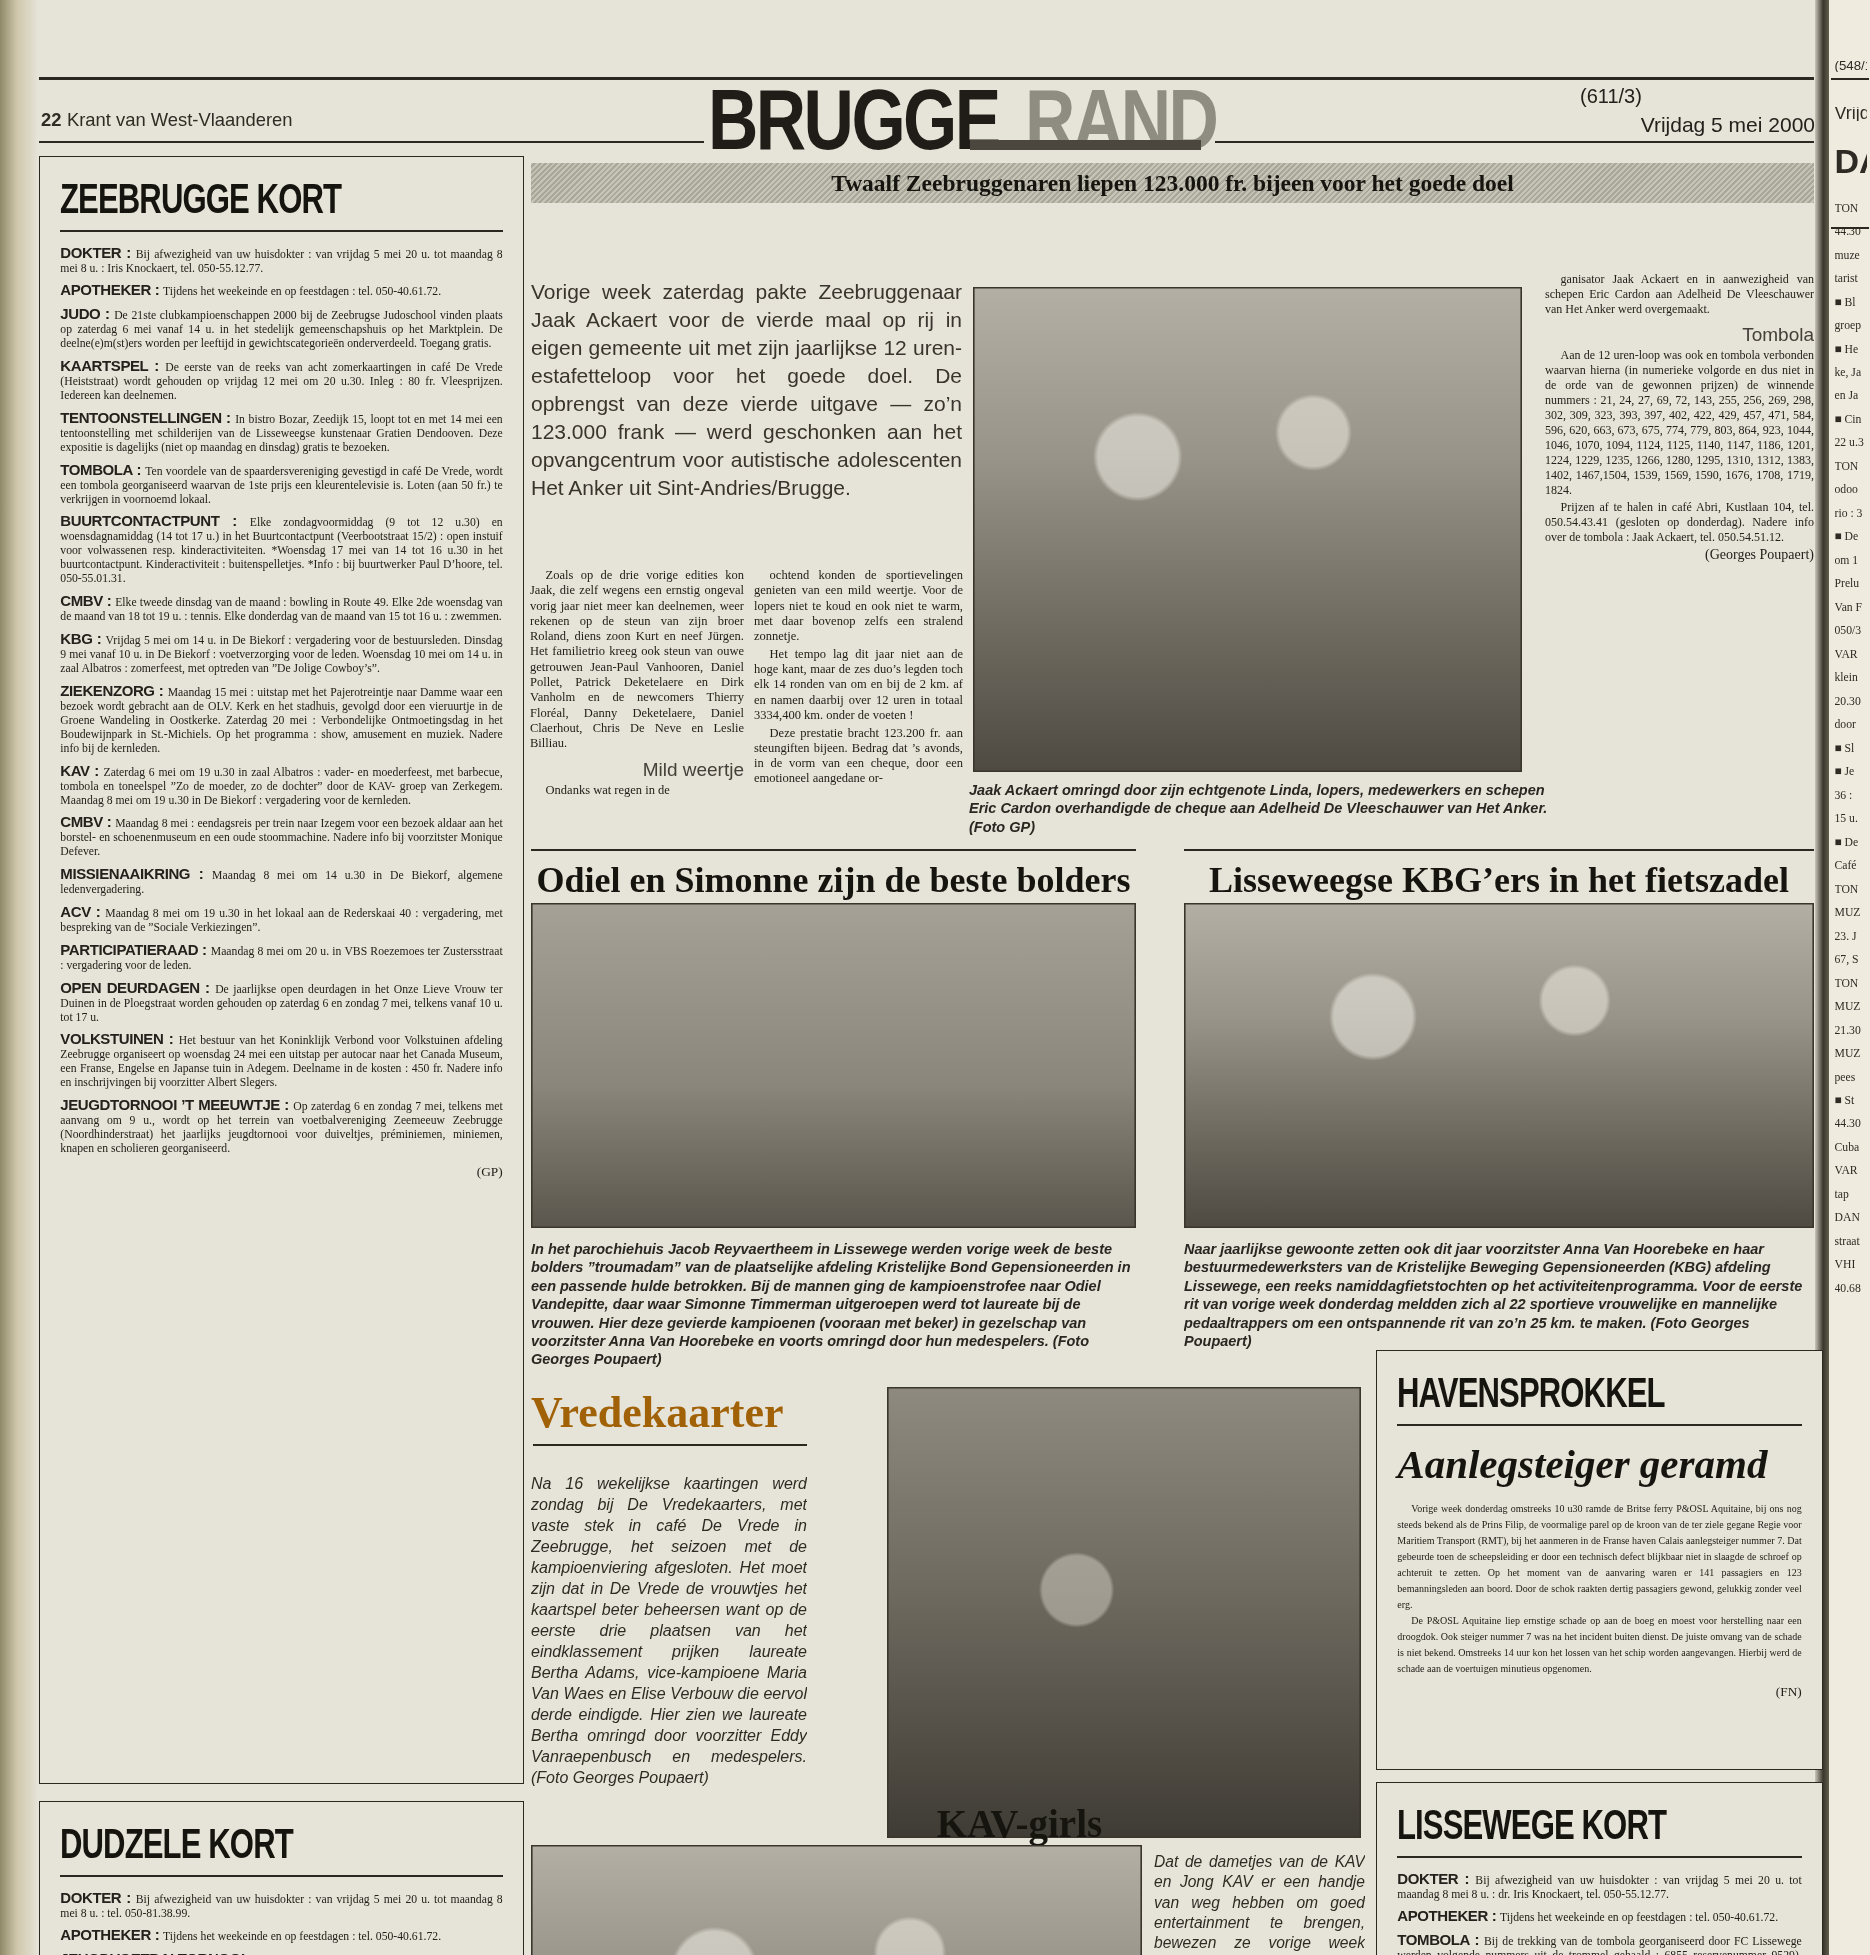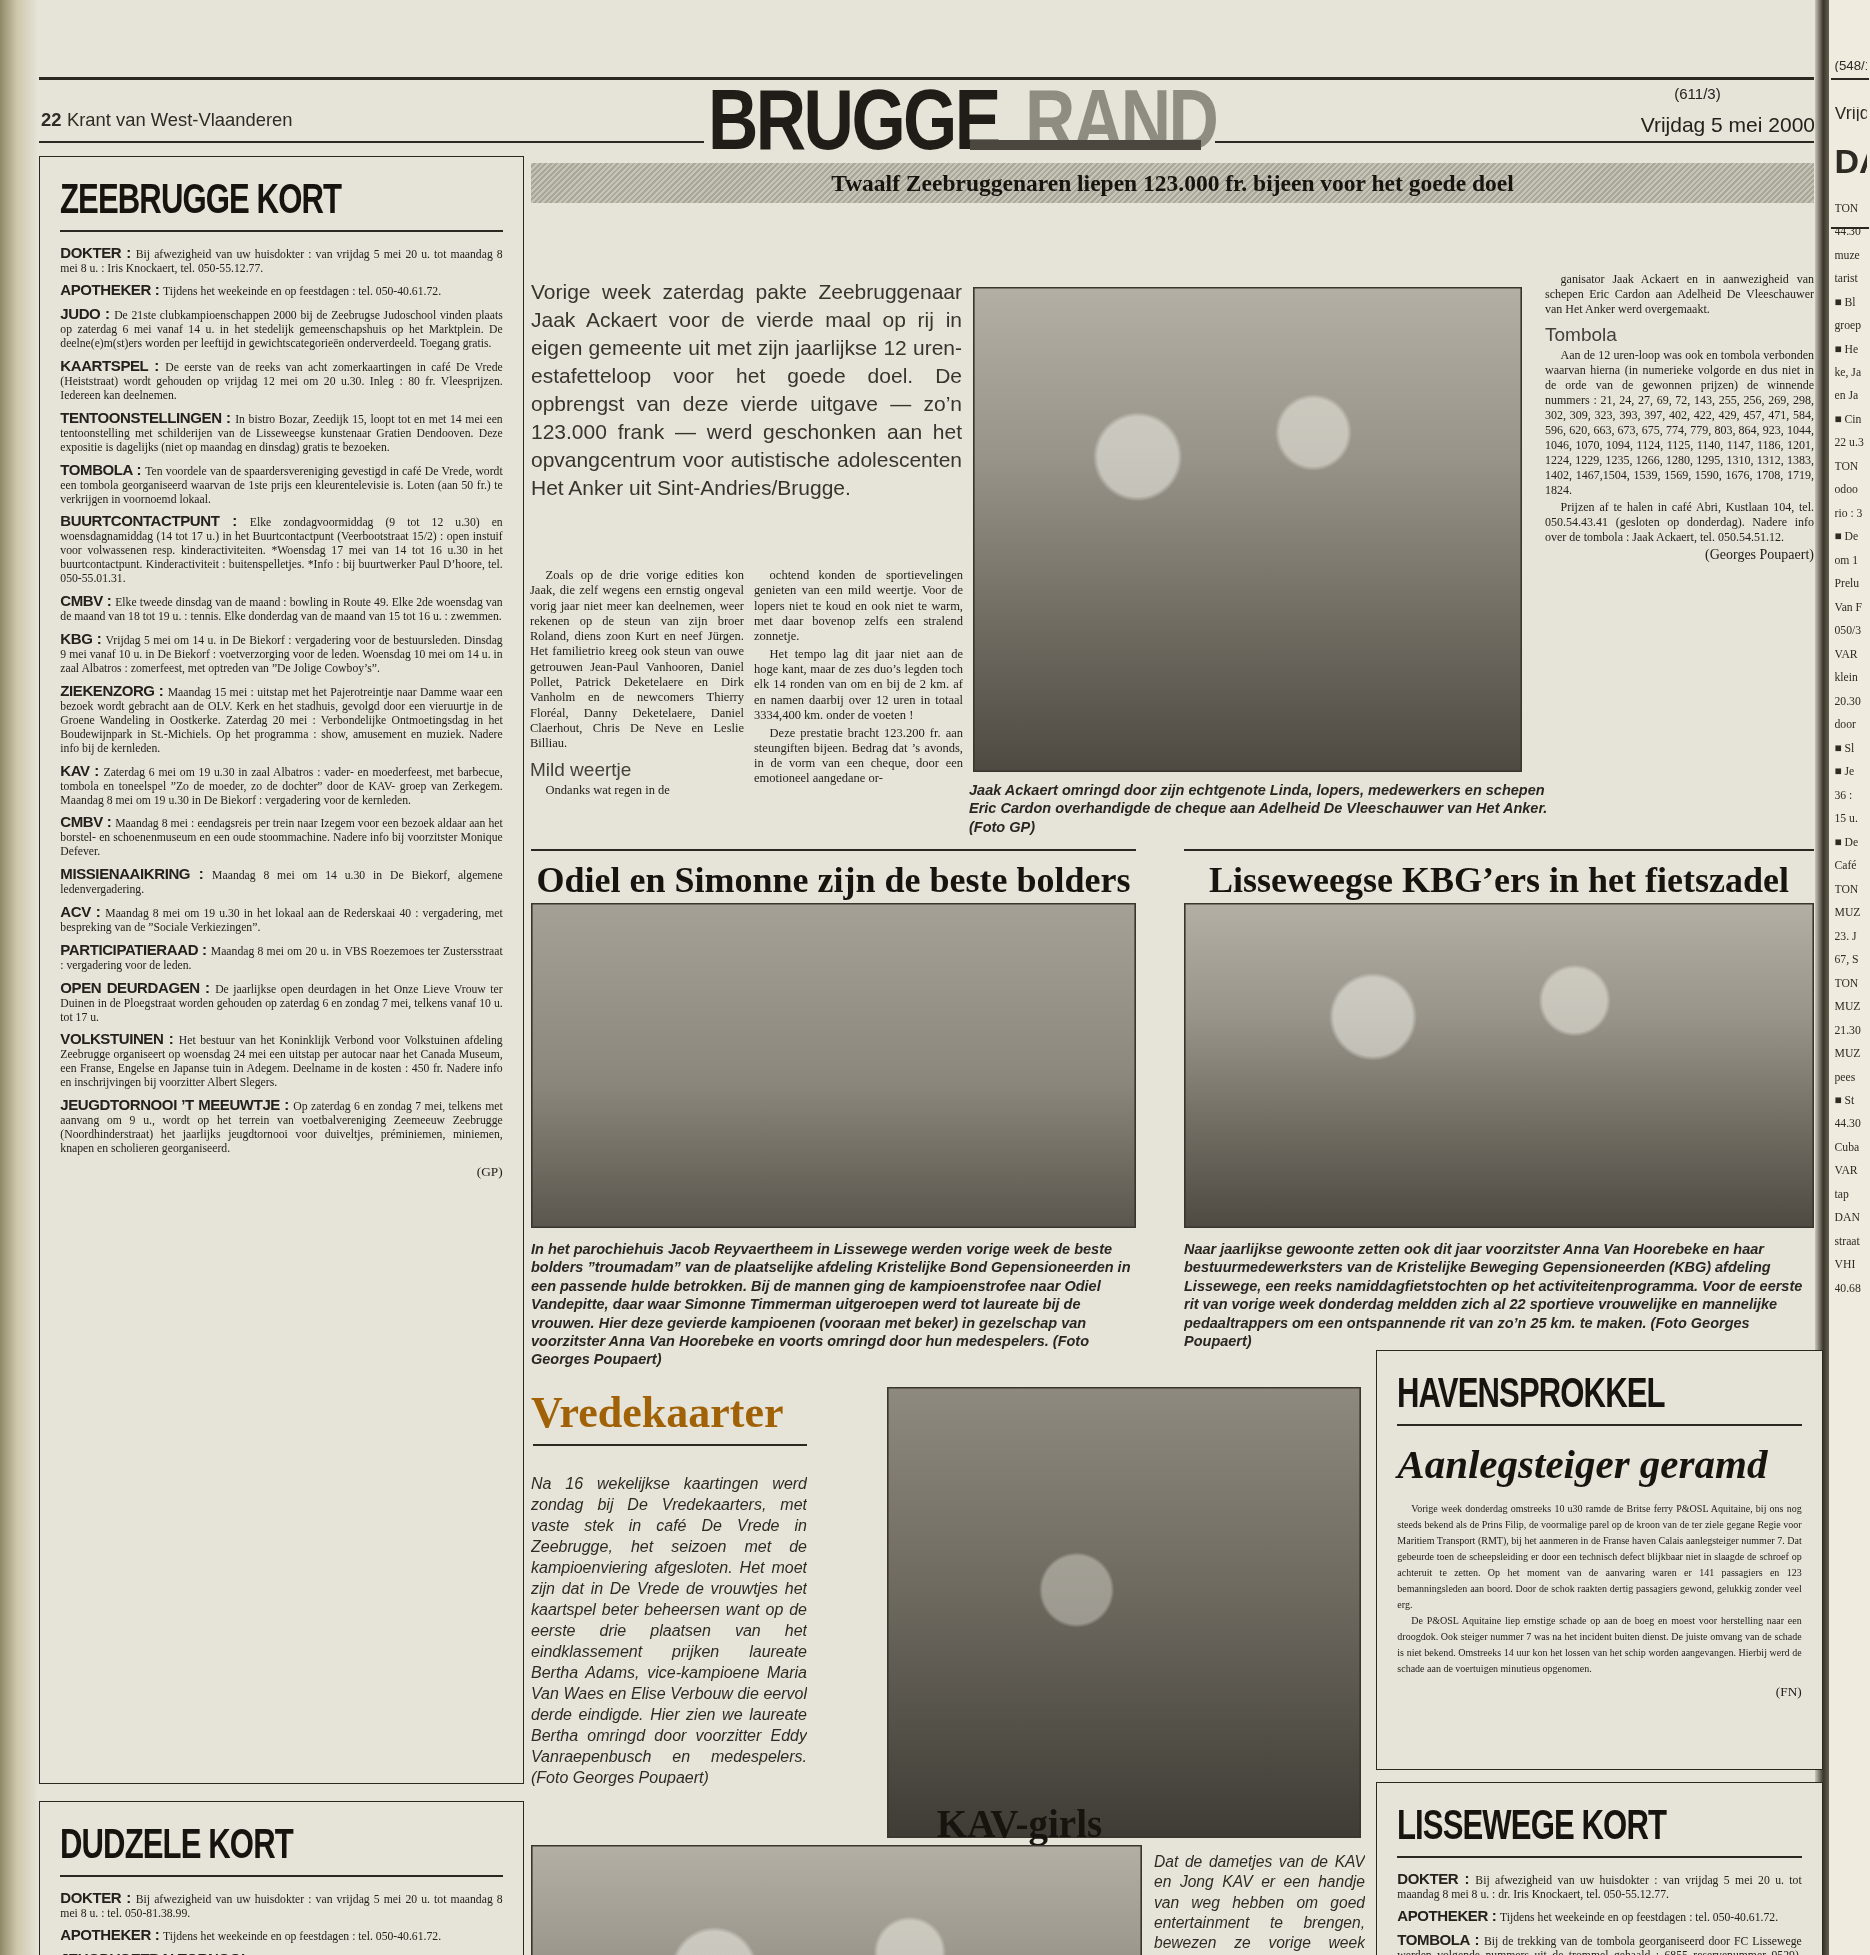--- a/index.html
+++ b/index.html
@@ -13,21 +13,21 @@
   .gutter{left:1815px;top:0;width:15px;height:2601px;background:linear-gradient(90deg,#c9c5b8,#3a362c 55%,#6b6654);}
   .sliver{left:1829px;top:0;width:41px;height:2601px;background:#efebdf;padding:59px 3.1px 0 5.5px;overflow:hidden;}
   .sliver .frag{font-family:"Liberation Serif",serif;font-size:11.7px;line-height:13.3px;margin-bottom:10.2px;color:#2e2b24;white-space:nowrap;overflow:hidden;}
   .sliver .frag:nth-of-type(1){font-family:"Liberation Sans",sans-serif;font-size:13.3px;}
   .sliver .frag:nth-of-type(2){font-family:"Liberation Sans",sans-serif;font-size:18px;margin-top:35px;}
   .sliver .frag:nth-of-type(3){font-family:"Liberation Sans",sans-serif;font-weight:900;font-size:34px;line-height:34px;margin:23.5px 0 23.5px;}
   .sliver-rule{left:1831px;width:38px;height:2.3px;background:#2b2822;}
   
   .krant{left:41px;top:109px;font-family:"Liberation Sans",sans-serif;font-size:18.4px;color:#2f2c26;}
   .krant b{font-weight:700;margin-right:5.5px;}
-  .issue-code{left:1580px;top:85px;width:235px;text-align:center;font-family:"Liberation Sans",sans-serif;font-size:15px;}
+  .issue-code{left:1580px;top:85px;width:235px;text-align:left;font-family:"Liberation Sans",sans-serif;font-size:20px;}
   .date{left:1541px;top:113px;width:274px;text-align:right;font-family:"Liberation Sans",sans-serif;font-size:21px;}
   .masthead{left:708px;top:71px;font-family:"Liberation Sans",sans-serif;font-weight:900;font-size:85px;
             letter-spacing:-3.1px;transform:scaleX(.82);transform-origin:left top;white-space:nowrap;}
   .masthead .mh-black{color:#201d18;}
   .masthead .mh-grey{color:#8f8c82;font-weight:700;margin-left:11.7px;}
   .bar-masthead{left:970px;top:140px;width:231px;height:10.2px;background:#4b473e;}
   
   .banner{left:531px;top:163px;width:1283px;height:40px;
           background:repeating-linear-gradient(135deg,#c6c3b7 0 2px,#a9a69a 2px 3.9px);
           display:flex;align-items:center;justify-content:center;}
@@ -35,21 +35,21 @@
   .headline{left:538px;top:208px;width:1277px;text-align:center;font-weight:900;font-size:59px;line-height:63px;
             letter-spacing:-1.2px;white-space:nowrap;color:#16140f;}
   
   .intro{left:531px;top:278px;width:431px;height:289px;font-family:"Liberation Sans",sans-serif;
          font-size:21px;line-height:28px;text-align:justify;color:#39352e;overflow:hidden;}
   .newscol{font-size:12.5px;line-height:15.3px;text-align:justify;overflow:hidden;}
   .newscol p{margin:0 0 2.3px 0;text-indent:15.6px;}
   .colA{left:530px;top:568px;width:214px;height:258px;}
   .colB{left:754px;top:568px;width:209px;height:258px;}
   .colC{left:1545px;top:272px;width:269px;height:555px;font-size:12px;line-height:15px;}
-  .subhead{font-family:"Liberation Sans",sans-serif;font-size:19px;color:#44403a;text-align:left;margin:10.2px 0 5.5px;}
+  .subhead{font-family:"Liberation Sans",sans-serif;font-size:19px;color:#44403a;text-align:right;margin:10.2px 0 5.5px;}
   .byline{text-align:right;font-size:14px;margin-top:18px;text-indent:0 !important;}
   
   .photo{background:
       radial-gradient(circle at 30% 35%, rgba(240,238,230,.55) 0 8%, rgba(0,0,0,0) 9%),
       radial-gradient(circle at 62% 30%, rgba(245,242,233,.5) 0 7%, rgba(0,0,0,0) 8%),
       linear-gradient(180deg,#b3afa4 0%,#98948a 35%,#6f6b61 70%,#4e4a42 100%);
       box-shadow:inset 0 0 0 1.6px #3a362e;}
   .photo.dark{background:
       radial-gradient(circle at 40% 45%, rgba(235,232,223,.4) 0 9%, rgba(0,0,0,0) 10%),
       linear-gradient(180deg,#8e8a7f 0%,#6e6a60 45%,#3f3c35 100%);}

